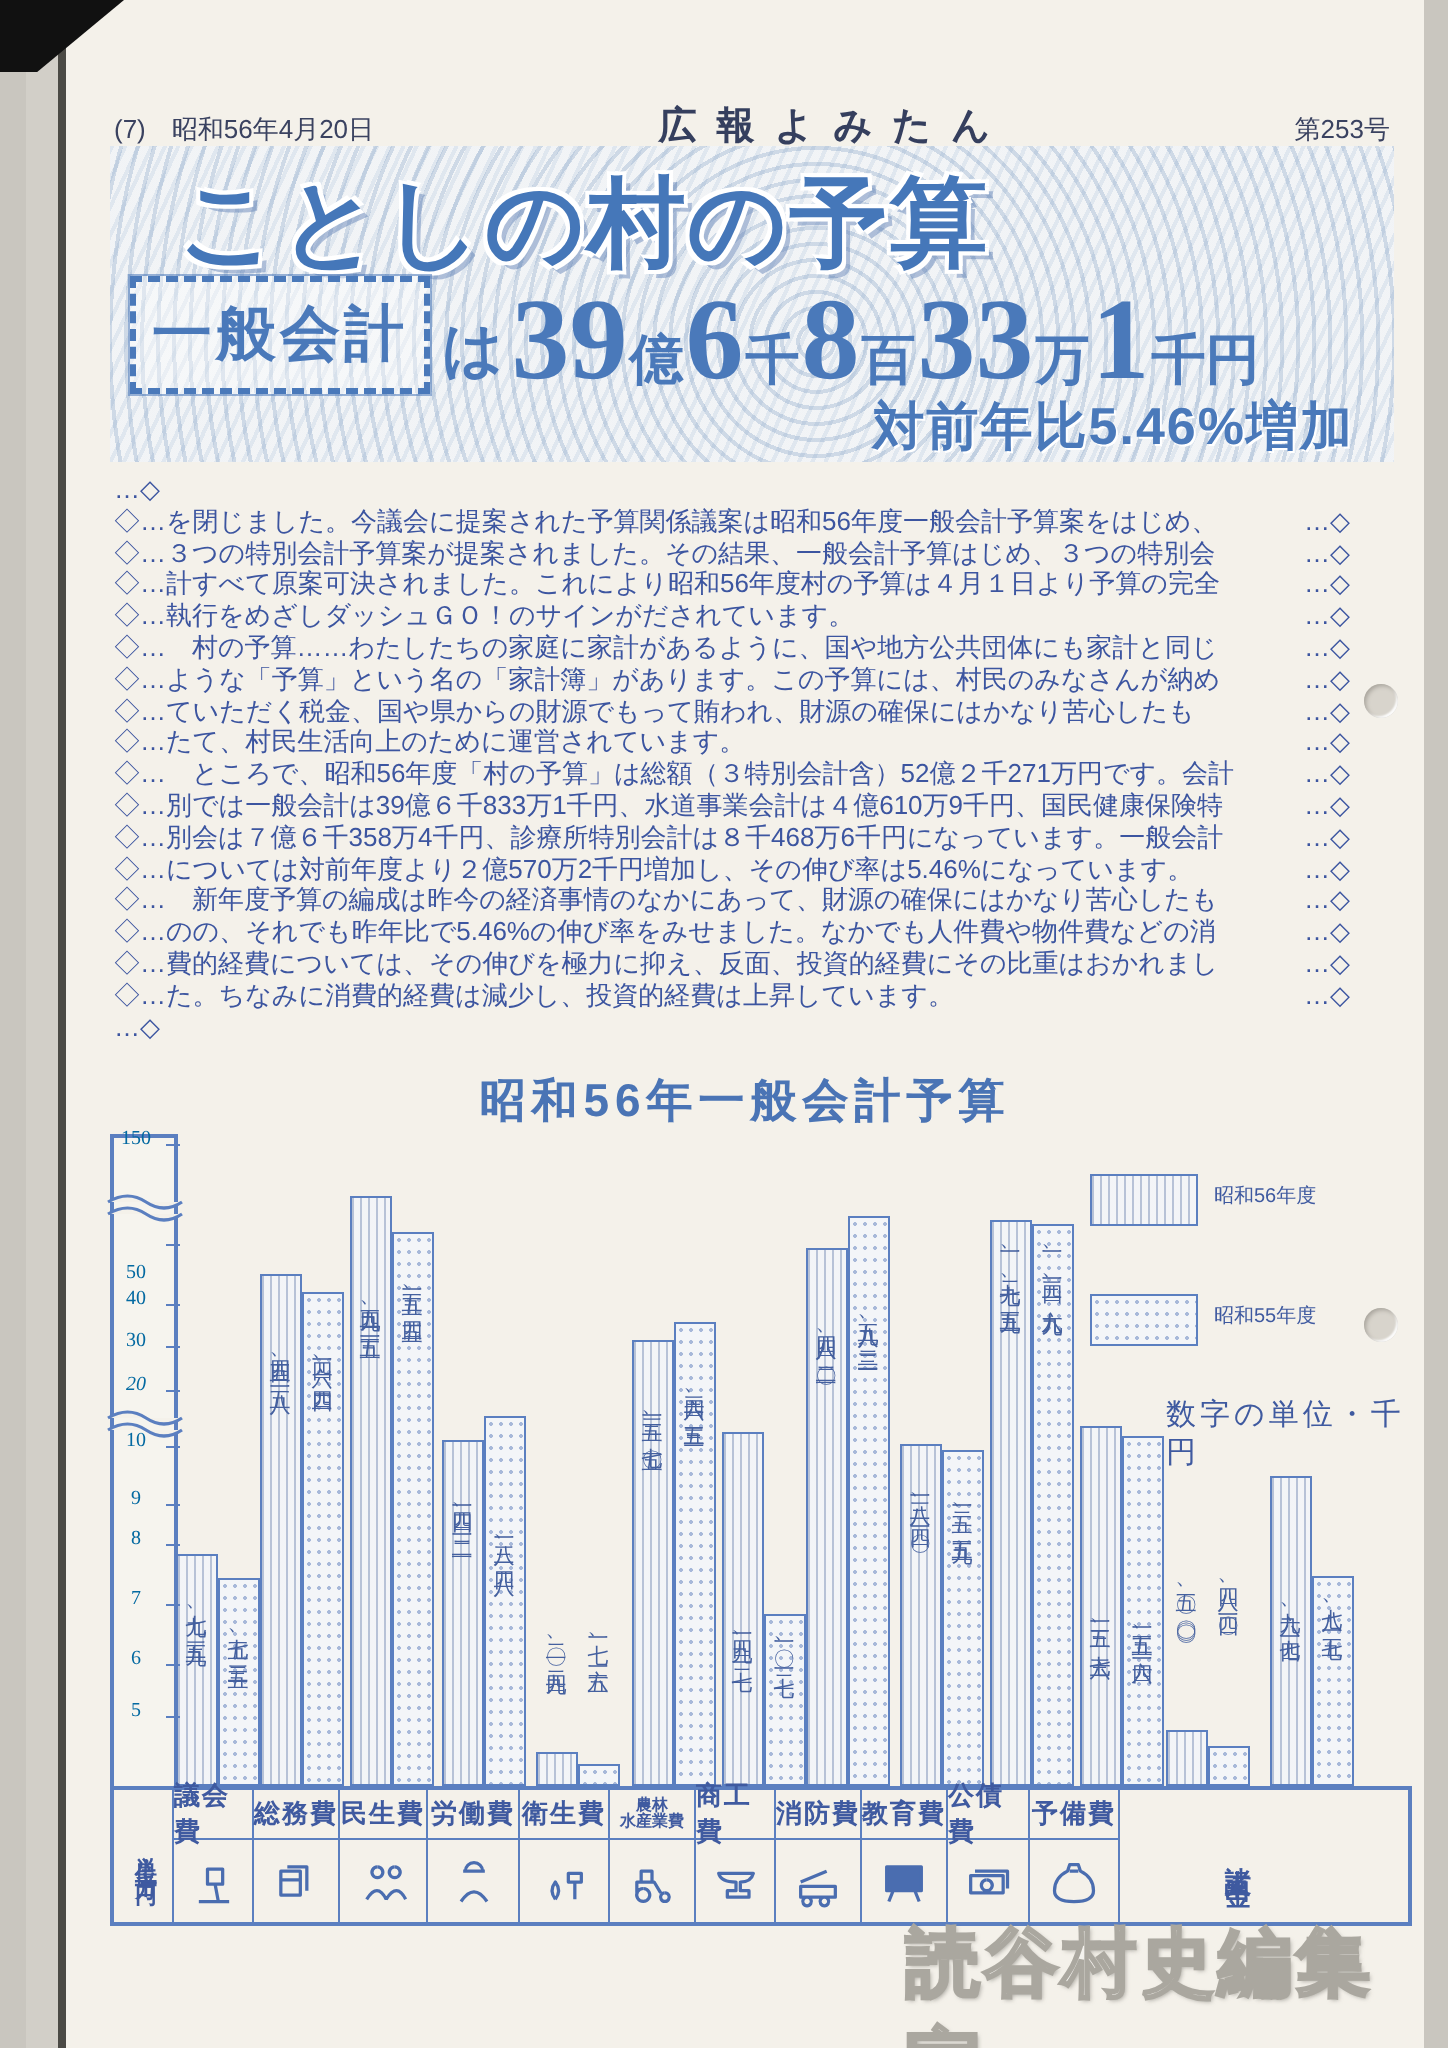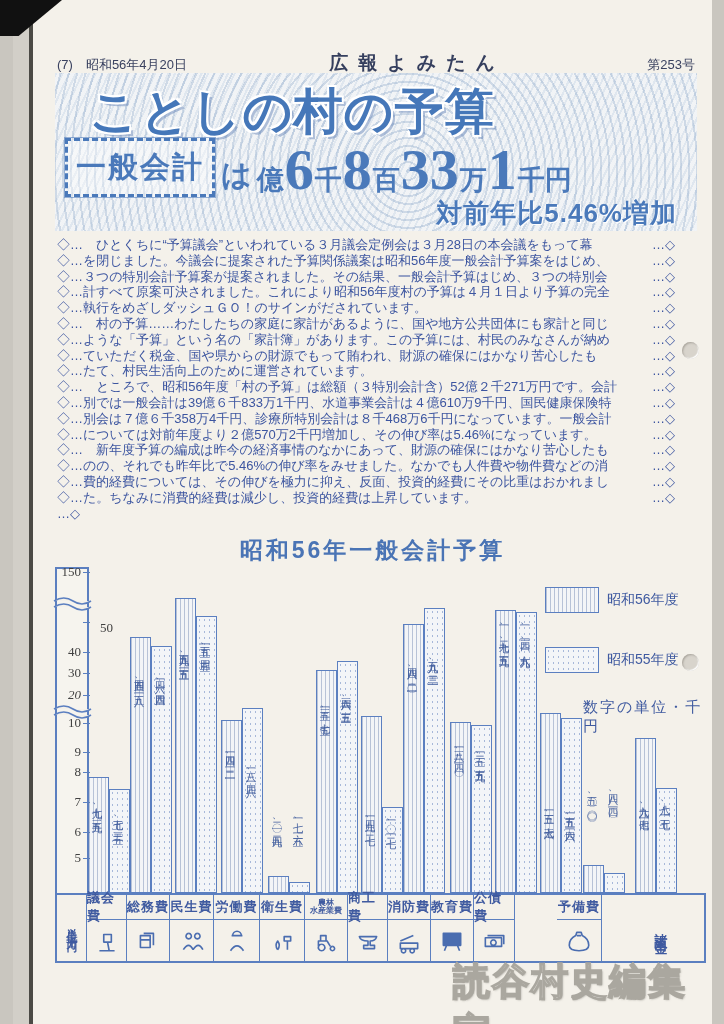--- a/index.html
+++ b/index.html
@@ -22,31 +22,31 @@
   .amount .big{font-size:58px;line-height:1;}
   .amount .small{font-size:27px;line-height:1;margin:0 1px;}
   .banner-sub{position:absolute;right:20px;top:123px;font-size:26px;font-weight:bold;color:#4a79ba;letter-spacing:1px;text-shadow:1px 1px 0 #fff;}
   
   .bodytext{position:absolute;left:24px;top:237px;width:618px;color:#3c55a0;font-size:13px;line-height:15.8px;}
   .bodytext .line{display:flex;justify-content:space-between;white-space:nowrap;}
   
   .chart-title{position:absolute;left:0;top:535px;width:679px;text-align:center;font-size:23px;font-weight:bold;letter-spacing:3px;color:#4a74b5;}
   .chart{position:absolute;left:22px;top:565px;width:651px;height:398px;}
   .axis-col{position:absolute;left:0;top:2px;width:30px;height:326px;border:2px solid #5b7fc0;border-bottom:none;background:#f6f4ee;}
-  .axis-num{position:absolute;width:26px;text-align:right;font-size:13px;color:#404040;font-family:"Liberation Serif",serif;}
+  .axis-num{position:absolute;width:26px;text-align:center;font-size:10px;color:#0369a1;font-family:"Liberation Serif",serif;}
   .tick{position:absolute;width:7px;height:0;border-top:1.5px solid #5b7fc0;}
   .wave{position:absolute;left:-3px;width:40px;}
   .baseline{position:absolute;left:0;top:328px;width:651px;border-top:2px solid #5b7fc0;}
   .bar{position:absolute;border:1.5px solid #5b7fc0;box-sizing:border-box;}
   .fill56{background:repeating-linear-gradient(90deg, rgba(92,124,186,.4) 0 1px, rgba(243,245,248,.95) 1px 4px);}
   .fill55{background-image:radial-gradient(rgba(92,124,186,.5) .8px, rgba(0,0,0,0) 1px);background-size:5px 6px;background-color:#f3f5f8;}
   .vlabel{position:absolute;writing-mode:vertical-rl;text-orientation:upright;font-size:10.5px;letter-spacing:1px;color:#44609f;line-height:1;}
   
   .legend-swatch{position:absolute;width:54px;height:26px;border:1.5px solid #5b7fc0;box-sizing:border-box;}
-  .legend-label{position:absolute;font-size:14px;color:#3f5aa0;}
+  .legend-label{position:absolute;font-size:10px;color:#3f5aa0;}
   .unit-note{position:absolute;font-size:15px;letter-spacing:2px;color:#3f5aa0;}
   
   .cat-table{position:absolute;left:0;top:328px;width:651px;height:70px;border:2px solid #5b7fc0;box-sizing:border-box;display:flex;}
   .cat-cell{border-right:1.5px solid #5b7fc0;box-sizing:border-box;display:flex;flex-direction:column;}
   .cat-cell:last-child{border-right:none;}
   .cat-label{height:24px;border-bottom:1.5px solid #5b7fc0;display:flex;align-items:center;justify-content:center;font-size:13px;font-weight:bold;color:#3f5aa0;letter-spacing:1px;}
   .cat-label.small{font-size:8px;line-height:8px;letter-spacing:0;text-align:center;}
   .cat-icon{flex:1;display:flex;align-items:center;justify-content:center;}
   .vcell{writing-mode:vertical-rl;text-orientation:upright;font-size:13px;font-weight:bold;color:#3f5aa0;display:flex;align-items:center;justify-content:center;letter-spacing:3px;}
   
@@ -67,37 +67,37 @@
     <span class="center">広報よみたん</span>
     <span>第253号</span>
   </div>
 
   <div class="banner">
     <div class="banner-title">ことしの村の予算</div>
     <div class="banner-row2">
       <span class="account-box">一般会計</span>
       <span class="particle">は</span>
       <span class="amount" id="amount">
+          <span class="big">39</span>
           <span class="small">億</span>
           <span class="big">6</span>
           <span class="small">千</span>
           <span class="big">8</span>
           <span class="small">百</span>
           <span class="big">33</span>
           <span class="small">万</span>
           <span class="big">1</span>
           <span class="small">千円</span>
         </span>
     </div>
     <div class="banner-sub">対前年比5.46%増加</div>
   </div>
 
   <div class="bodytext" id="bodytext">
       <div class="line">
-        <span>◇…　ひとくちに“予算議会”といわれている３月議会定例会は３月28日の本会議をもって幕</span>
         <span>…◇</span>
       </div>
       <div class="line">
         <span>◇…を閉じました。今議会に提案された予算関係議案は昭和56年度一般会計予算案をはじめ、</span>
         <span>…◇</span>
       </div>
       <div class="line">
         <span>◇…３つの特別会計予算案が提案されました。その結果、一般会計予算はじめ、３つの特別会</span>
         <span>…◇</span>
       </div>
@@ -161,21 +161,21 @@
         <span>…◇</span>
       </div>
     </div>
 
   <div class="chart-title">昭和56年一般会計予算</div>
 
   <div class="chart" id="chart">
       <div class="axis-col"></div>
       <div class="axis-num" style="left: 0px; top: -1px;">150</div>
       <div class="tick" style="left: 28px; top: 7px;"></div>
-      <div class="axis-num" style="left: 0px; top: 55px; padding-left: 32px;">50</div>
+      <div class="axis-num" style="left: 0px; top: 66px;">50</div>
       <div class="tick" style="left: 28px; top: 57px;"></div>
       <div class="axis-num" style="left: 0px; top: 79px;">40</div>
       <div class="tick" style="left: 28px; top: 87px;"></div>
       <div class="axis-num" style="left: 0px; top: 100px;">30</div>
       <div class="tick" style="left: 28px; top: 108px;"></div>
       <div class="axis-num" style="left: 0px; top: 122px; font-style: italic;">20</div>
       <div class="tick" style="left: 28px; top: 130px;"></div>
       <div class="axis-num" style="left: 0px; top: 150px;">10</div>
       <div class="tick" style="left: 28px; top: 158px;"></div>
       <div class="axis-num" style="left: 0px; top: 179px;">9</div>
@@ -329,21 +329,21 @@
           </div>
         </div>
         <div class="cat-cell" style="width: 41px;">
           <div class="cat-label">公債費</div>
           <div class="cat-icon">
             <svg width="30" height="26" viewBox="0 0 24 24">
               <path d="M4,9 h15 v8 H4 z M6,7 h15 v8 M11.5,11 a2.5,2.5 0 1 1 -.1,0" fill="none" stroke="#4a6db0" stroke-width="1.5" stroke-linejoin="round"></path>
             </svg>
           </div>
         </div>
-        <div class="cat-cell" style="width: 45px; margin-left: 42px;">
+        <div class="cat-cell" style="width: 45px;">
           <div class="cat-label">予備費</div>
           <div class="cat-icon">
             <svg width="30" height="26" viewBox="0 0 24 24">
               <path d="M10,4 h4 l1,3 q6,3 6,9 q0,5 -9,5 q-9,0 -9,-5 q0,-6 6,-9 z M10,7 h4" fill="none" stroke="#4a6db0" stroke-width="1.5" stroke-linejoin="round"></path>
             </svg>
           </div>
         </div>
         <div class="cat-cell vcell" style="width: 77px; justify-content: center; padding-left: 40px;">諸支出金</div>
       </div>
     </div>

